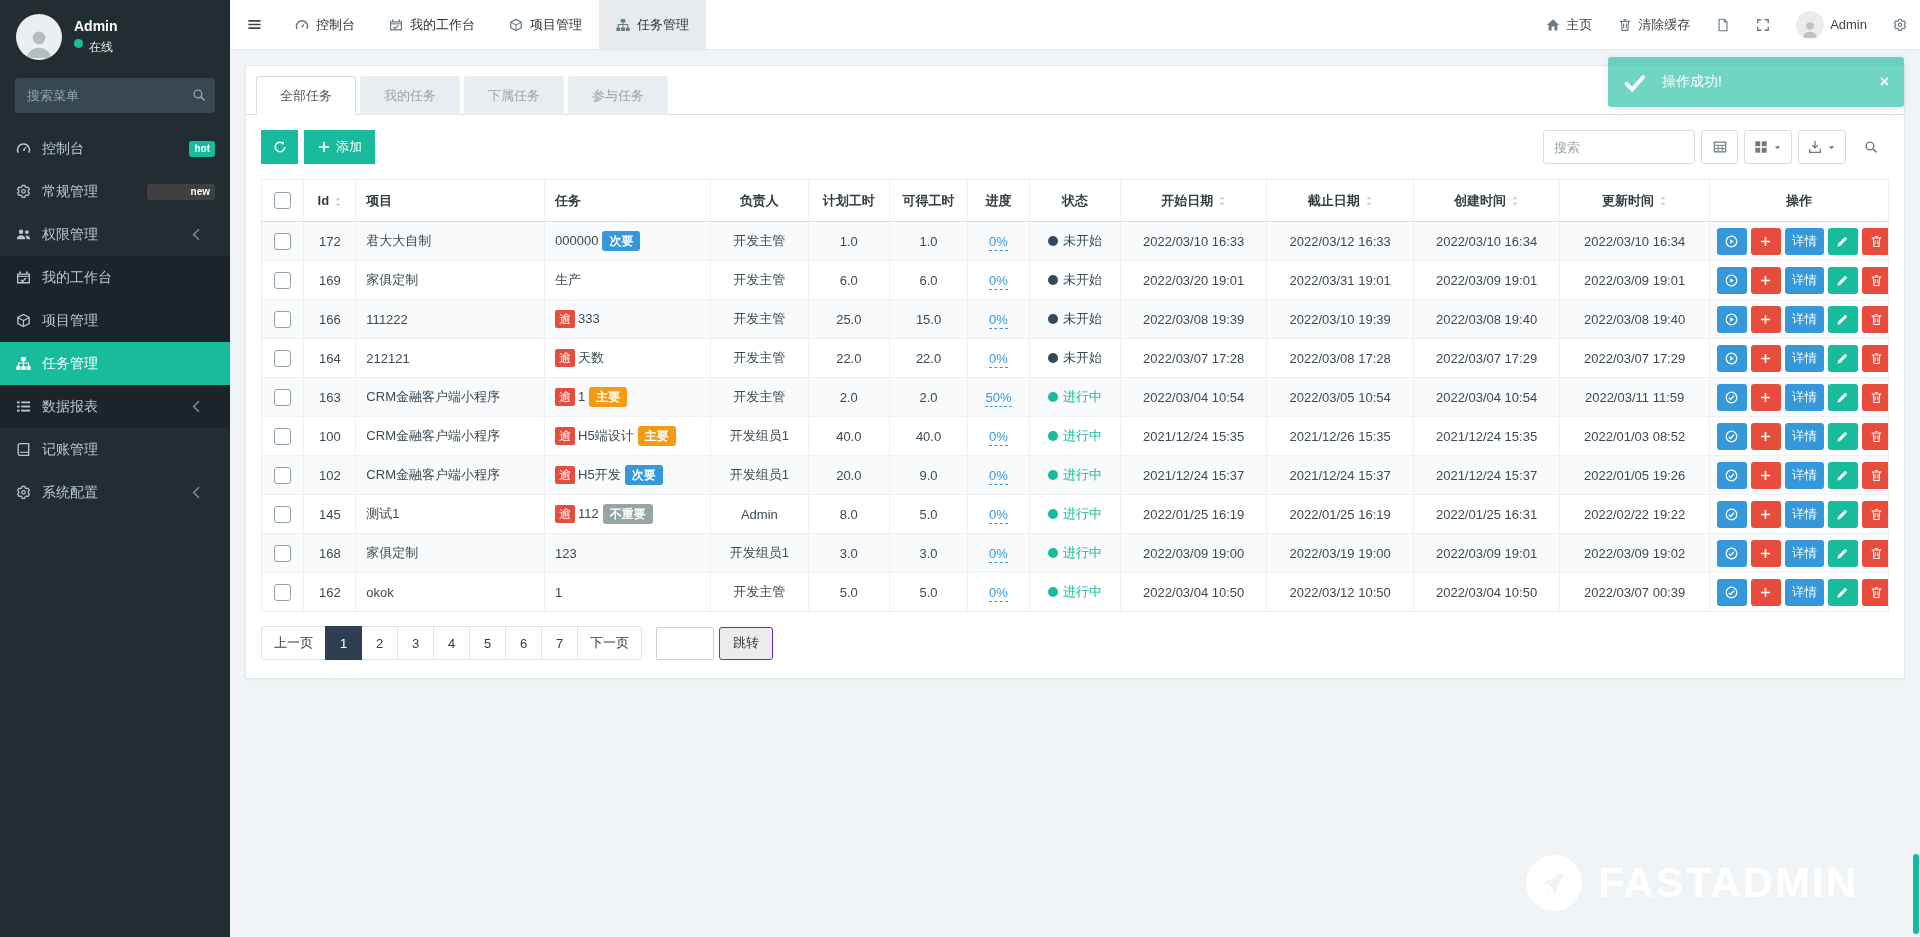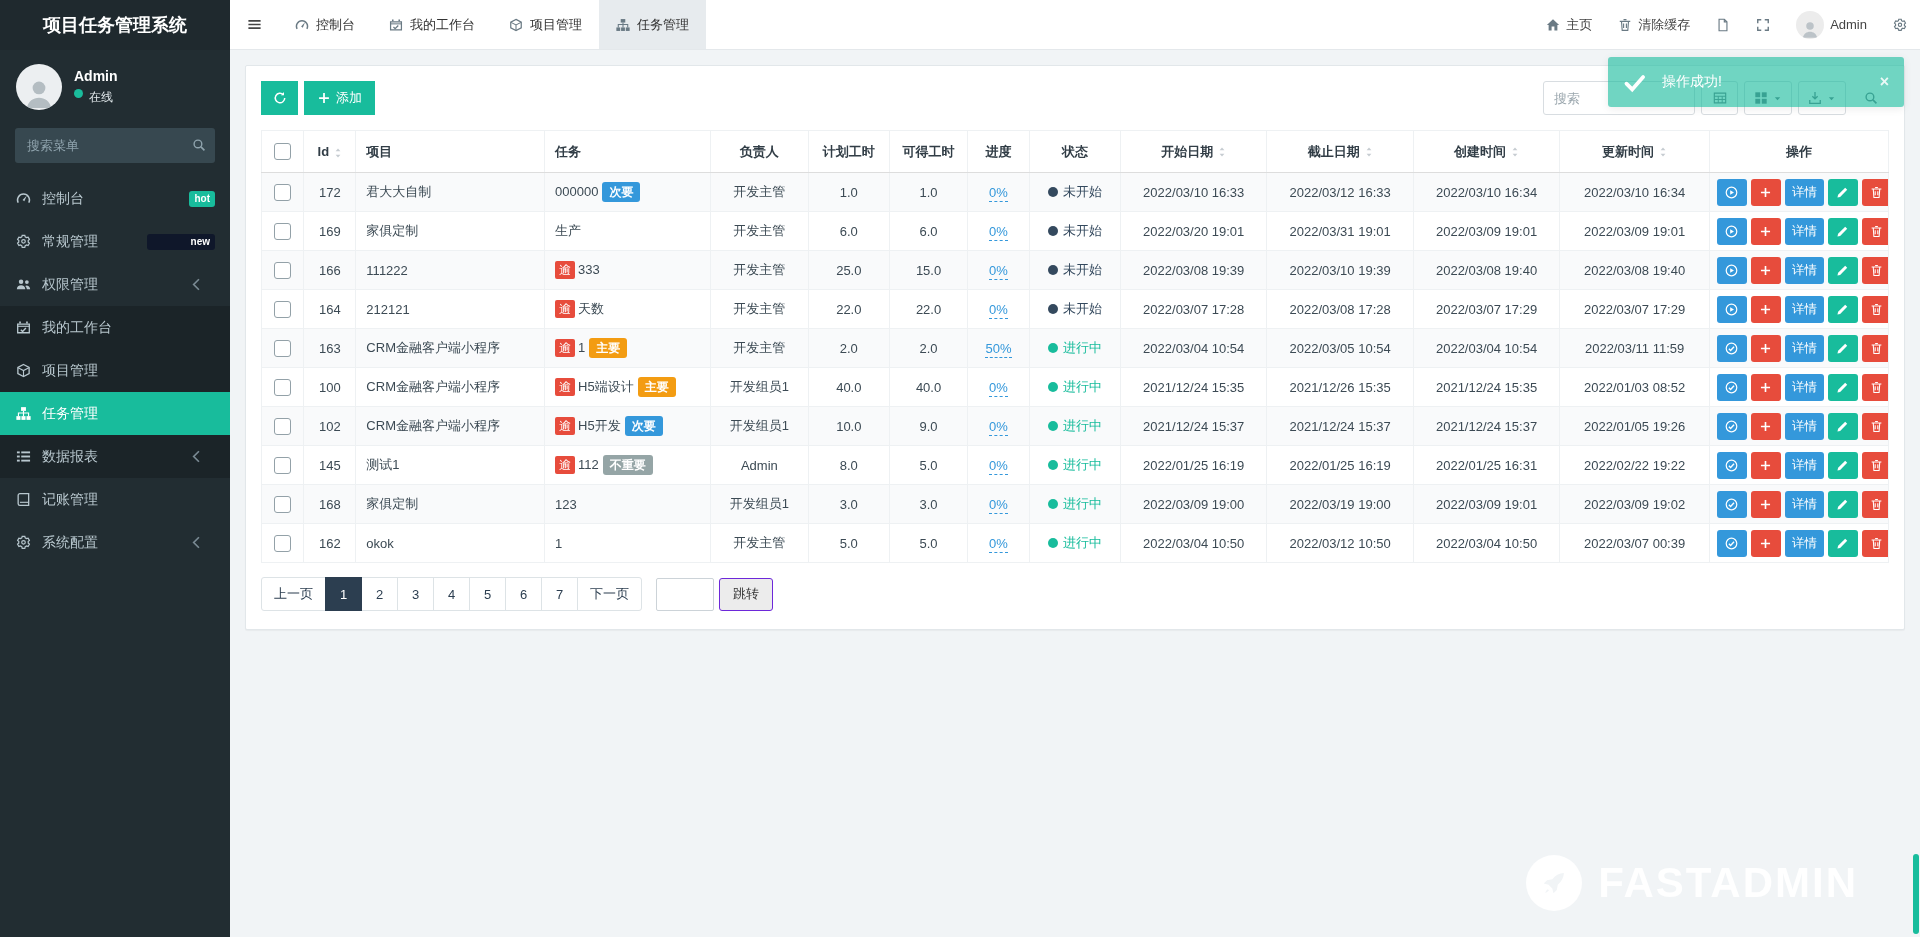--- a/index.html
+++ b/index.html
@@ -106,21 +106,20 @@
 .watermark{position:absolute;right:62px;bottom:26px;display:flex;align-items:center;gap:16px;color:rgba(255,255,255,.95);pointer-events:none;z-index:5}
 .wm-circle{width:56px;height:56px;border-radius:50%;background:rgba(255,255,255,.95);display:flex;align-items:center;justify-content:center}
 .wm-circle svg{width:30px;height:30px;fill:#f1f4f6}
 .wm-text{font-size:42px;font-weight:bold;letter-spacing:2px}
 .scroll-thumb{position:absolute;right:1px;bottom:3px;width:6px;height:80px;background:#18bc9c;border-radius:3px;z-index:60}
 </style>
 </head>
 <body>
 
 <aside class="sidebar">
-  <div class="logo">项目任务管理系统</div>
   <div class="user-panel">
     <div class="avatar">
       <svg viewBox="0 0 16 16">
           <circle cx="8" cy="5.6" r="3"></circle>
           <path d="M2.3 15c.6-3.2 3-4.8 5.7-4.8s5.1 1.6 5.7 4.8z"></path>
         </svg>
     </div>
     <div>
       <div class="user-name">Admin</div>
       <div class="user-status">
@@ -150,21 +149,21 @@
         <span class="m-badge" style="background: rgb(24, 188, 156);">hot</span>
       </a>
       <a class="m-item">
         <span class="ic">
           <svg viewBox="0 0 16 16">
             <path d="M6.6 1.4h2.8l.4 1.7a5 5 0 0 1 1.4.8l1.7-.5 1.4 2.4-1.3 1.2a5 5 0 0 1 0 1.6l1.3 1.2-1.4 2.4-1.7-.5a5 5 0 0 1-1.4.8l-.4 1.7H6.6l-.4-1.7a5 5 0 0 1-1.4-.8l-1.7.5-1.4-2.4L3 8.6a5 5 0 0 1 0-1.6L1.7 5.8l1.4-2.4 1.7.5a5 5 0 0 1 1.4-.8z" fill="none" stroke="currentColor" stroke-width="1.3"></path>
             <circle cx="8" cy="7.8" r="1.9" fill="none" stroke="currentColor" stroke-width="1.3"></circle>
           </svg>
         </span>
         <span class="m-label">常规管理</span>
-        <span class="m-badge" style="background: #0f172a; padding-left: 44px;">new</span>
+        <span class="m-badge" style="background: #404040; padding-left: 44px;">new</span>
       </a>
       <a class="m-item">
         <span class="ic">
           <svg viewBox="0 0 16 16">
             <circle cx="5.4" cy="5" r="2.4"></circle>
             <path d="M.9 13c0-2.6 2-4.1 4.5-4.1S9.9 10.4 9.9 13z"></path>
             <circle cx="11.6" cy="5.4" r="2"></circle>
             <path d="M10.9 9c2.3.1 4.2 1.6 4.2 4h-3.5a5.6 5.6 0 0 0-1.7-3.4z"></path>
           </svg>
         </span>
@@ -360,20 +359,26 @@
       <svg viewBox="0 0 16 16">
         <path d="M2.4 8.8l4 4L14 4.2" fill="none" stroke="currentColor" stroke-width="2.6" stroke-linecap="round"></path>
       </svg>
     </span>
   <span class="toast-msg">操作成功!</span>
   <button class="toast-close">×</button>
 </div>
 
 <main class="main">
   <div class="panel">
+    <div class="tabbar" id="tabs">
+        <a class="tab active">全部任务</a>
+        <a class="tab">我的任务</a>
+        <a class="tab">下属任务</a>
+        <a class="tab">参与任务</a>
+      </div>
     <div class="toolbar">
       <button class="btn btn-refresh">
           <span class="ic" id="refresh-ic">
             <svg viewBox="0 0 16 16">
               <path d="M13.4 8A5.4 5.4 0 1 1 11.8 4.2" fill="none" stroke="currentColor" stroke-width="1.7"></path>
               <path d="M12.6 1.2v3.6H9z"></path>
             </svg>
           </span>
         </button>
       <button class="btn btn-add">
@@ -773,21 +778,21 @@
                     </svg>
                   </span>
                 </button></td>
             </tr>
             <tr>
               <td><input type="checkbox" style=""></td>
               <td>102</td>
               <td class="al">CRM金融客户端小程序</td>
               <td class="al"><span class="ov">逾</span><span>H5开发</span><span class="tbadge" style="background: rgb(52, 152, 219);">次要</span></td>
               <td>开发组员1</td>
-              <td>10.0</td>
+              <td>20.0</td>
               <td>9.0</td>
               <td><span class="progress-link">0%</span></td>
               <td><span class="stdot" style="background: rgb(24, 188, 156);"></span><span style="color: rgb(24, 188, 156);">进行中</span></td>
               <td>2021/12/24 15:37</td>
               <td>2021/12/24 15:37</td>
               <td>2021/12/24 15:37</td>
               <td>2022/01/05 19:26</td>
               <td><button class="abtn" style="background: rgb(52, 152, 219);">
                   <span class="ic">
                     <svg viewBox="0 0 16 16">

